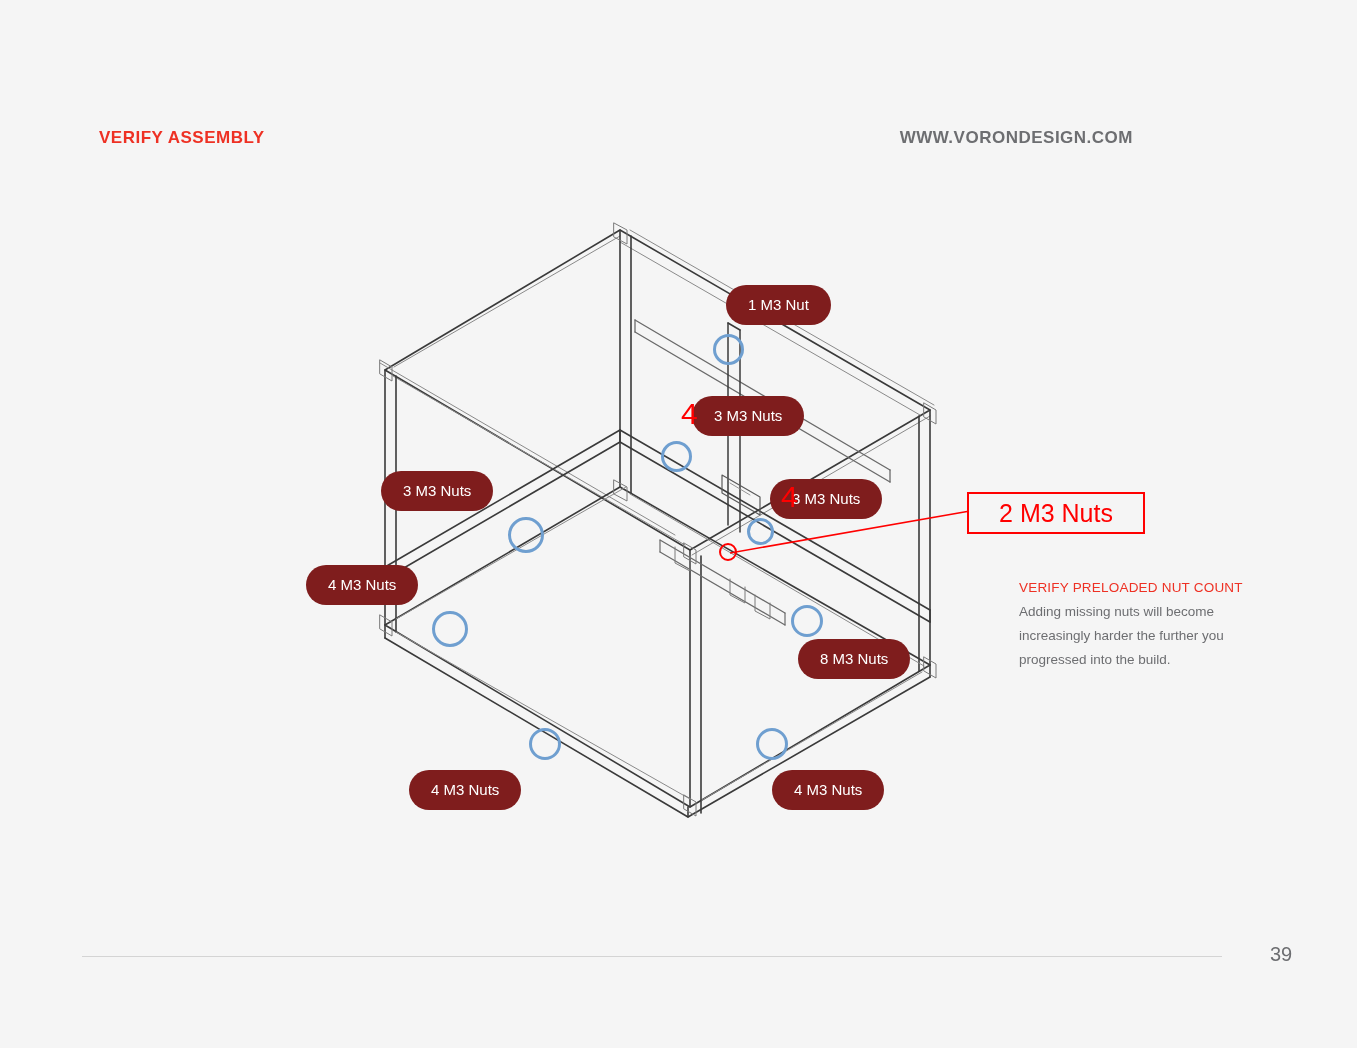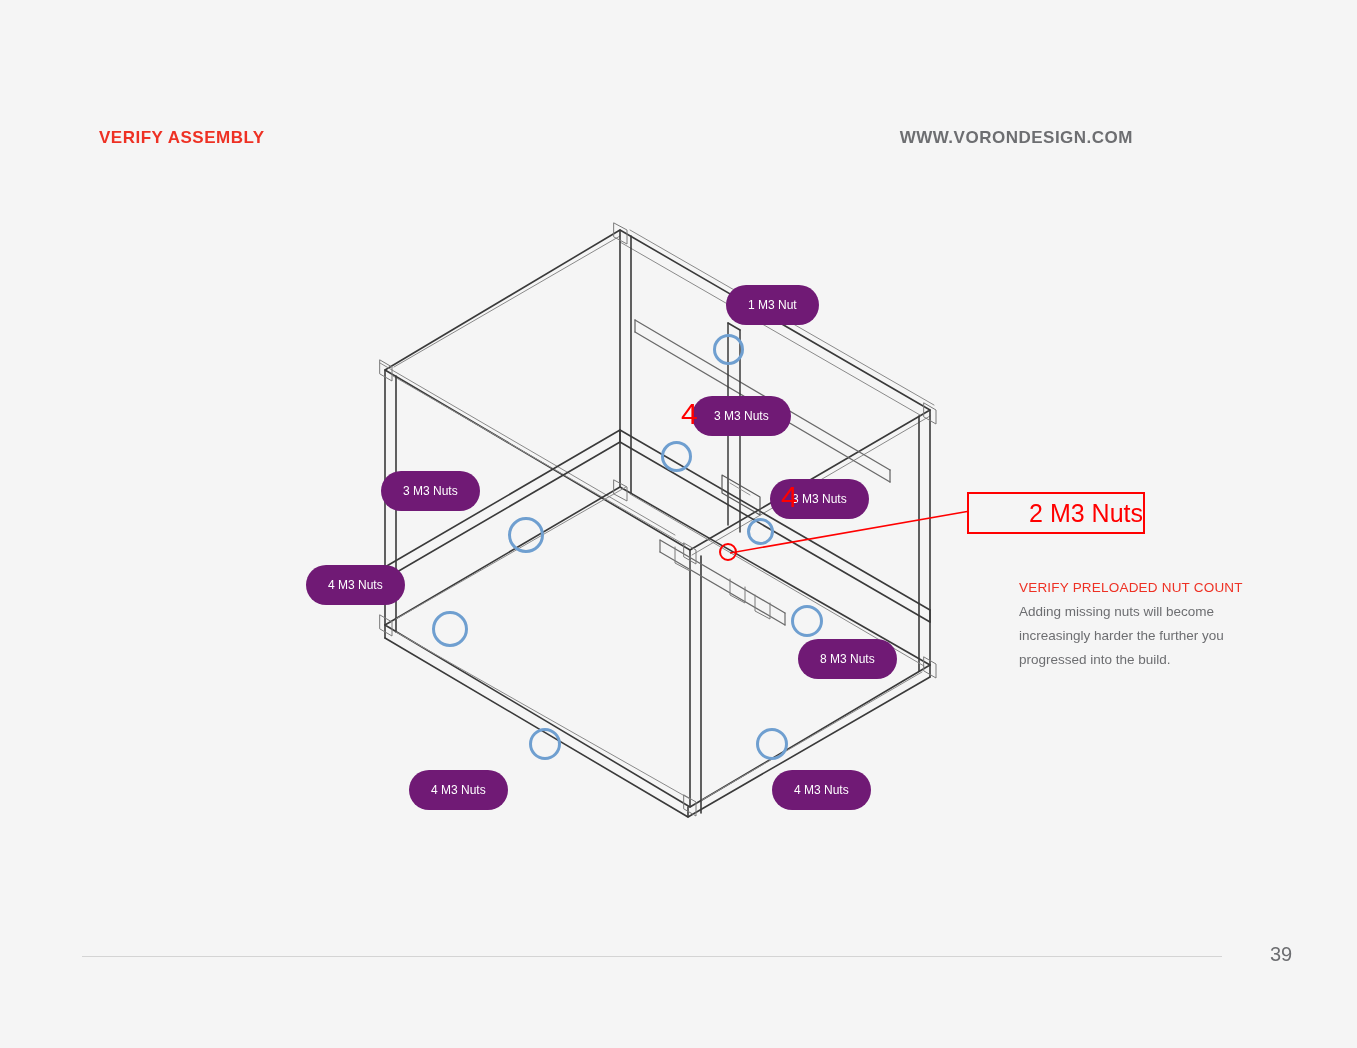--- a/index.html
+++ b/index.html
@@ -66,27 +66,27 @@
     left: 330px;
     top: 195px;
     width: 660px;
     height: 660px;
   }
   .drawing svg { display: block; }
 
   
   .pill {
     position: absolute;
-    background: #701a75;
+    background: #7f1d1d;
     color: #ffffff;
     border-radius: 22px;
     height: 40px;
     line-height: 40px;
     padding: 0 22px;
-    font-size: 12px;
+    font-size: 15px;
     white-space: nowrap;
     box-sizing: border-box;
   }
   .pill-center { text-align: center; }
 
   
   .red-num {
     position: absolute;
     color: #ff0000;
     font-size: 30px;
@@ -111,21 +111,21 @@
     height: 42px;
     border: 2px solid #ff0000;
     box-sizing: border-box;
     background: #f5f5f5;
   }
   .red-box span {
     display: block;
     color: #ff0000;
     font-size: 25px;
     line-height: 38px;
-    text-align: right;
+    text-align: center;
   }
   .red-circle-small {
     position: absolute;
     left: 719px;
     top: 543px;
     width: 18px;
     height: 18px;
     border: 2px solid #ff0000;
     border-radius: 50%;
     box-sizing: border-box;

